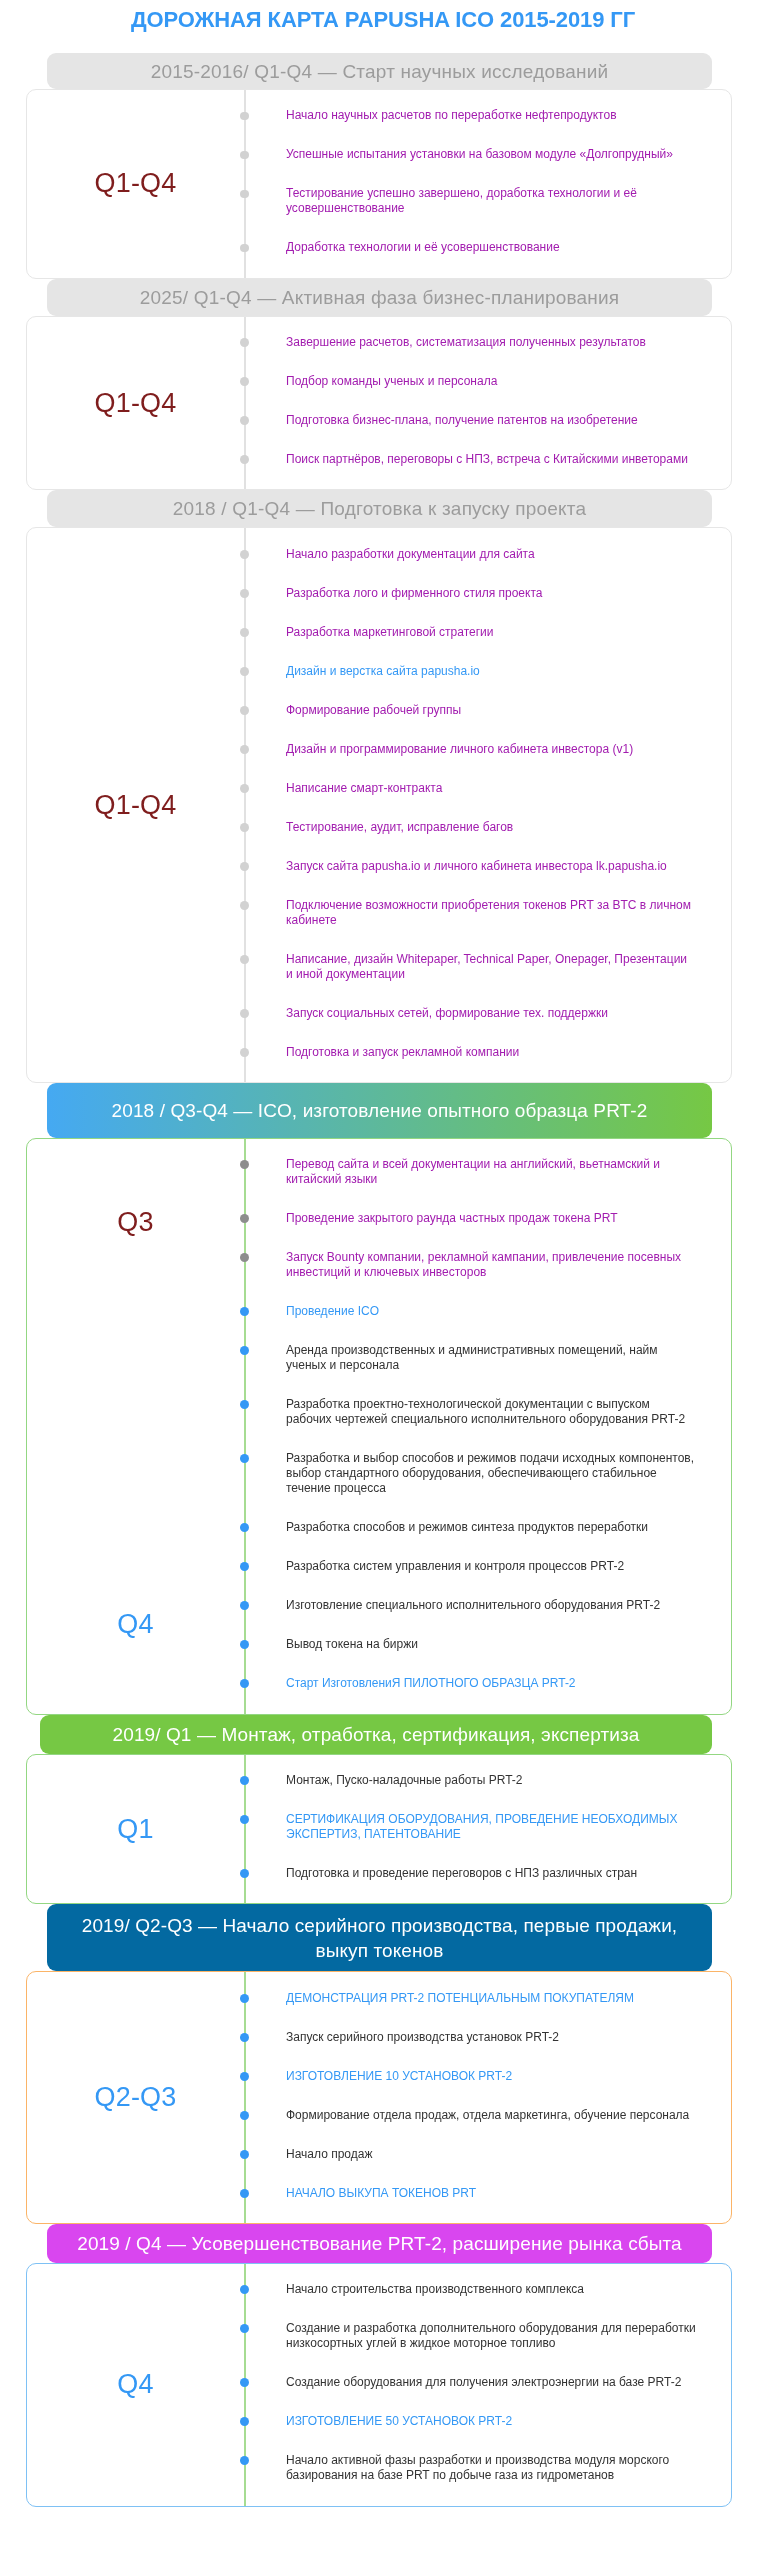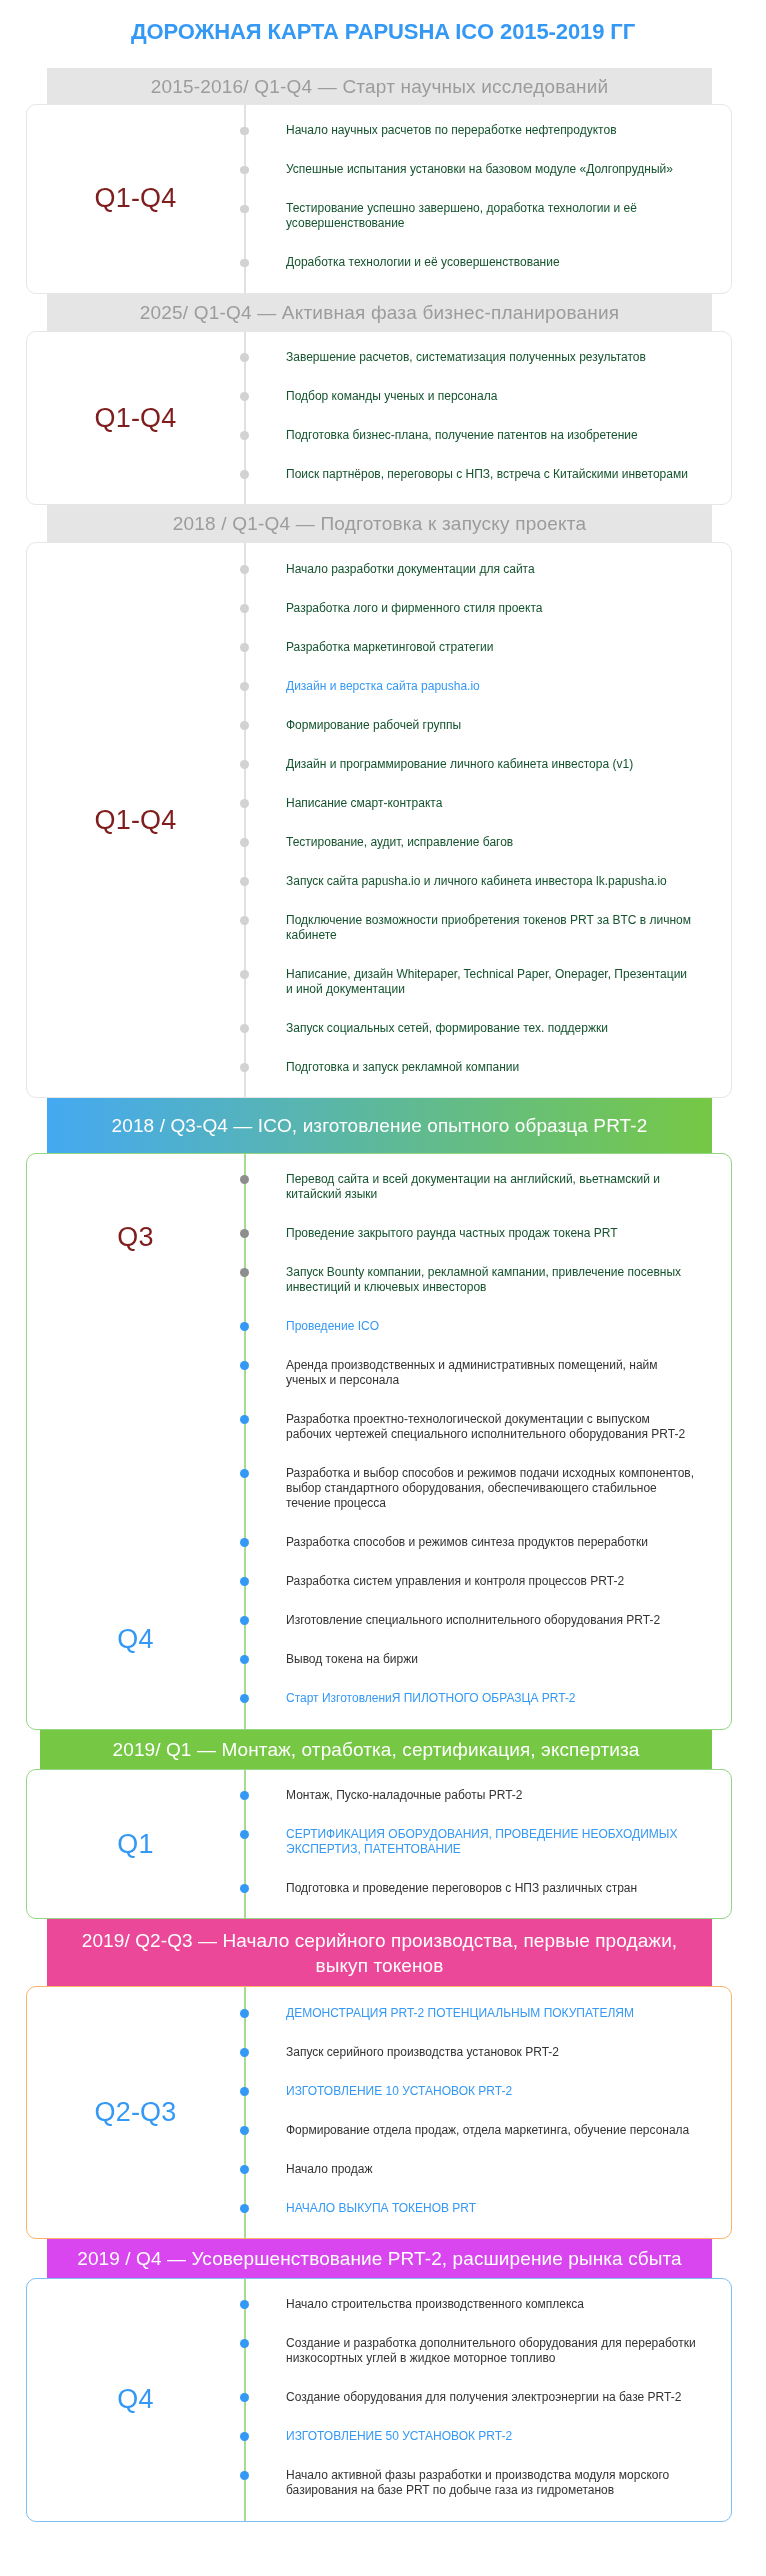--- a/index.html
+++ b/index.html
@@ -11,53 +11,54 @@
     font-family: "Liberation Sans", sans-serif;
   }
   .page { position: relative; width: 766px; overflow: hidden; padding-bottom: 14px; }
 
   .page-title {
     text-align: center;
     color: #3498f5;
     font-size: 22px;
     font-weight: bold;
     margin: 0;
-    padding: 12px;
-    height: 68px;
+    padding: 0;
+    height: 53px;
     line-height: 39px;
     letter-spacing: -0.1px;
   }
 
   .section { position: relative; }
 
   .sec-header {
     letter-spacing: 0.1px;
     margin: 0 54px 0 47px;
     height: 37px;
     display: flex;
     align-items: center;
     justify-content: center;
     text-align: center;
     font-size: 19px;
     line-height: 25px;
     font-weight: normal;
     position: relative;
     z-index: 1;
     padding: 0 25px;
+    border-radius: 9px;
   }
   .sec-header.grey { background: #e5e5e5; color: #9c9c9c; letter-spacing: 0.2px; }
   #sections > .section:nth-child(1) > .sec-header { height: 36px; }
   #sections > .section:nth-child(2) > .sec-header { height: 37px; }
   #sections > .section:nth-child(3) > .sec-header { height: 37px; }
   .sec-header.blue-green {
     background: linear-gradient(90deg, #45a9f2 0%, #76c844 100%);
     color: #ffffff; font-weight: normal; height: 55px;
   }
   .sec-header.green { background: #76c844; color:#ffffff; font-weight:normal; height: 39px; margin-left: 40px; }
-  .sec-header.orange { background: #ec4899; color:#ffffff; font-weight:normal; height: 67px; }
+  .sec-header.orange { background: #0369a1; color:#ffffff; font-weight:normal; height: 67px; }
   .sec-header.blue { background: #d946ef; color:#ffffff; font-weight:normal; height: 39px; }
 
   .card {
     position: relative;
     margin: 0 34px 0 26px;
     background: #ffffff;
     border: 1px solid #e6e6e6;
     border-radius: 10px;
     z-index: 2;
   }
@@ -85,21 +86,21 @@
   .card-inner.multi .group:nth-child(2) .glabel > span { position: absolute; top: 78.8%; transform: translateY(-50%); }
   .gitems { position: relative; flex: 1 1 auto; padding: 6.2px 0 10.5px 0; }
   .card-inner.multi .group:not(:first-child) .gitems { padding-top: 0; }
   .card-inner.multi .group:not(:last-child) .gitems { padding-bottom: 0; }
 
   .item {
     position: relative;
     padding: 12px 34px 12px 42px;
     font-size: 12px;
     line-height: 15px;
-    color: #14532d;
+    color: #a21caf;
   }
   .item.dark { color: #333333; }
   .item.link { color: #3498f5; }
 
   .dot {
     position: absolute;
     left: -3.9px;
     top: 15.5px;
     width: 8.8px; height: 8.8px;
     border-radius: 50%;

